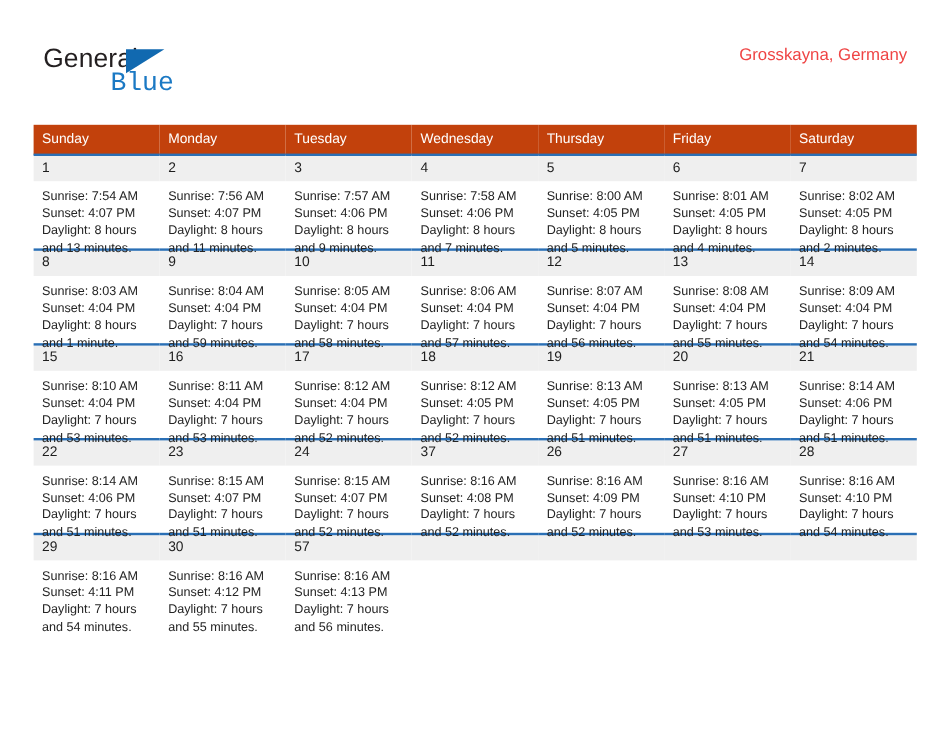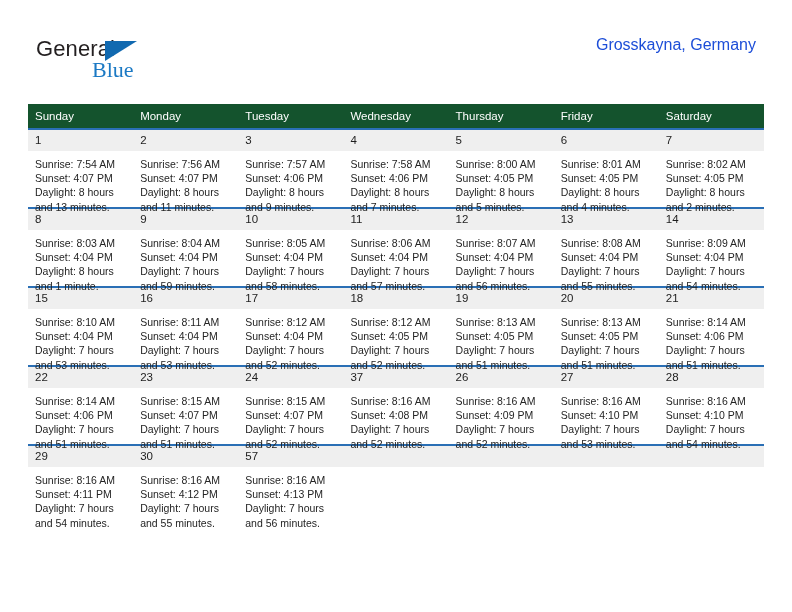--- a/index.html
+++ b/index.html
@@ -52,54 +52,54 @@
     height: 0;
     border-left: 32px solid #1169b0;
     border-bottom: 20px solid transparent;
   }
   .logo-blue {
     position: absolute;
     left: 56px;
     top: 21px;
     font-size: 22px;
     color: #1b79c4;
-    font-family: Liberation Serif, serif;
+    font-family: Liberation Mono, monospace;
   }
   .title-block {
     position: absolute;
     right: 36px;
     top: 28px;
     text-align: right;
   }
   .cal-title {
     font-size: 29px;
     font-weight: normal;
     color: #1a1a1a;
     line-height: 34px;
     white-space: nowrap;
   }
   .cal-subtitle {
-    font-size: 16px;
-    color: #1d4ed8;
+    font-size: 14px;
+    color: #ef4444;
     line-height: 20px;
     margin-top: 7px;
     white-space: nowrap;
   }
 
   
   .calendar {
     position: absolute;
     left: 28px;
     top: 104px;
     width: 736px;
     border-collapse: collapse;
     table-layout: fixed;
   }
   .calendar th {
-    background: #14532d;
+    background: #c2410c;
     color: #ffffff;
     font-size: 11.5px;
     font-weight: normal;
     text-align: left;
     padding: 5px 0 6px 7px;
     height: 13px;
     vertical-align: middle;
   }
   .calendar td {
     vertical-align: top;

